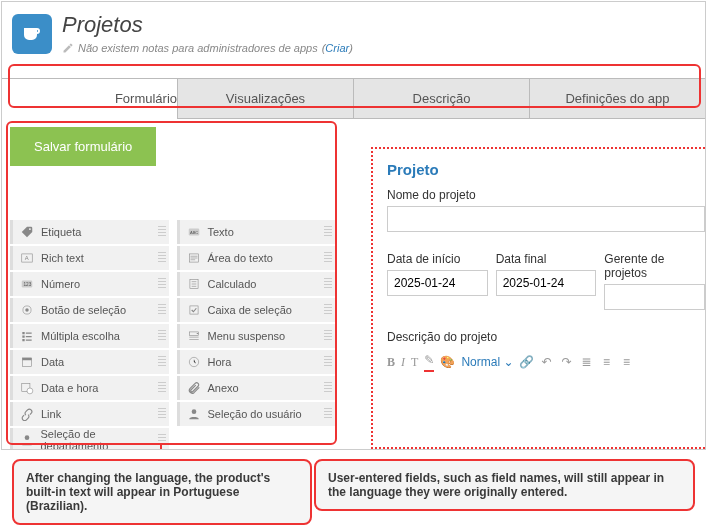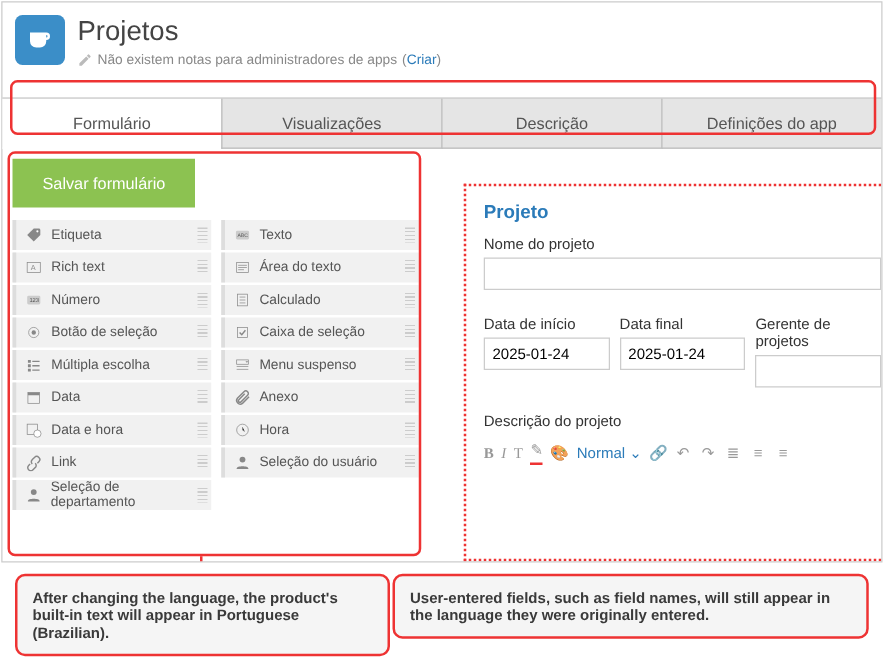--- a/index.html
+++ b/index.html
@@ -1,34 +1,34 @@
 <!DOCTYPE html>
 <html><head>
 <meta charset="utf-8">
 <style>
   * { box-sizing: border-box; margin: 0; padding: 0; }
   body { font-family: Arial, Helvetica, sans-serif; font-size: 12px; color: #333; background: #fff; width: 707px; }
   .frame { border: 1px solid #ccc; width: 705px; margin: 1px; position: relative; }
-  .header { display: flex; align-items: center; padding: 8px 10px 24px 10px; }
+  .header { display: flex; align-items: flex-end; padding: 8px 10px 24px 10px; font-style: italic; }
   .app-icon { width: 40px; height: 40px; background: #3b8ec8; border-radius: 6px; display: flex; align-items: center; justify-content: center; margin-right: 10px; }
   .app-icon svg { fill: #fff; }
   .title { font-size: 22px; color: #444; margin-top: 2px; }
   .subtitle { font-size: 11px; color: #888; margin-top: 4px; display: flex; align-items: center; gap: 4px; }
   .subtitle a { color: #2b7bb9; text-decoration: none; }
   .tabs { display: flex; border-top: 1px solid #bbb; }
   .tab { flex: 1; text-align: center; padding: 12px 0; background: #e5e5e5; color: #555; font-size: 13px; border-left: 1px solid #bbb; border-bottom: 1px solid #bbb; cursor: pointer; }
   .tab:first-child { border-left: none; }
-  .tab.active { background: #fff; border-bottom: 1px solid #fff; }
+  .tab.active { background: #fff; border-bottom: 1px solid #fff; text-align: right; }
   .red-box-tabs { position: absolute; border: 2.5px solid #e33; border-radius: 6px; top: 62px; left: 6px; width: 693px; height: 44px; pointer-events: none; }
 
   .content { display: flex; padding: 8px 0 0 8px; position: relative; height: 330px; overflow: hidden; }
   .left { width: 325px; }
   .save-btn { background: #8cc251; color: #fff; border: none; padding: 12px 24px; font-size: 13px; cursor: pointer; margin-bottom: 10px; }
   .palette { display: flex; gap: 8px; }
-  .pal-col { width: 186px; display: flex; flex-direction: column; gap: 2px; }
+  .pal-col { width: 186px; display: flex; flex-direction: column; gap: 2px; margin-top: 44px; }
   .pal-item { background: #f1f1f1; border-left: 3px solid #ddd; height: 24px; display: flex; align-items: center; padding: 0 6px; gap: 6px; font-size: 11px; color: #555; cursor: grab; position: relative; }
   .pal-item .grip { position: absolute; right: 3px; top: 6px; width: 8px; height: 12px; background: repeating-linear-gradient(#ccc, #ccc 1px, transparent 1px, transparent 3px); }
   .pal-icon { width: 16px; height: 16px; display: flex; align-items: center; justify-content: center; color: #888; }
   .pal-icon svg { width: 14px; height: 14px; }
   .red-box-left { position: absolute; border: 2.5px solid #e33; border-radius: 6px; top: 2px; left: 4px; width: 331px; height: 324px; pointer-events: none; }
   .left-connector { position: absolute; left: 158px; top: 326px; width: 2px; height: 100px; background: #e33; }
 
   .right { position: relative; flex: 1; }
   .form-area { position: absolute; left: 36px; top: 20px; width: 350px; border: 2px dotted #e33; padding: 12px 14px; height: 302px; }
   .form-title { color: #2b7bb9; font-size: 15px; font-weight: bold; margin-bottom: 10px; }
@@ -223,34 +223,34 @@
                   <path fill="#888" d="M16 7l2 2 2-2z"></path>
                   <path stroke="#888" d="M4 14h16M4 18h16"></path>
                 </svg>
               </span>
               <span>Menu suspenso</span>
               <span class="grip"></span>
             </div>
             <div class="pal-item">
               <span class="pal-icon">
                 <svg viewBox="0 0 24 24">
-                  <path fill="none" stroke="#888" stroke-width="2" d="M21 11l-9 9a5 5 0 0 1-7-7l9-9a3.5 3.5 0 1 1 5 5l-9 9a2 2 0 1 1-3-3l8-8"></path>
-                </svg>
-              </span>
-              <span>Anexo</span>
-              <span class="grip"></span>
-            </div>
-            <div class="pal-item">
-              <span class="pal-icon">
-                <svg viewBox="0 0 24 24">
                   <circle fill="none" stroke="#888" cx="12" cy="12" r="8"></circle>
                   <path stroke="#888" d="M12 8v4l3 2"></path>
                 </svg>
               </span>
               <span>Hora</span>
+              <span class="grip"></span>
+            </div>
+            <div class="pal-item">
+              <span class="pal-icon">
+                <svg viewBox="0 0 24 24">
+                  <path fill="none" stroke="#888" stroke-width="2" d="M21 11l-9 9a5 5 0 0 1-7-7l9-9a3.5 3.5 0 1 1 5 5l-9 9a2 2 0 1 1-3-3l8-8"></path>
+                </svg>
+              </span>
+              <span>Anexo</span>
               <span class="grip"></span>
             </div>
             <div class="pal-item">
               <span class="pal-icon">
                 <svg viewBox="0 0 24 24">
                   <circle fill="#888" cx="12" cy="8" r="4"></circle>
                   <path fill="#888" d="M4 20c0-4 16-4 16 0v1H4z"></path>
                 </svg>
               </span>
               <span>Seleção do usuário</span>

